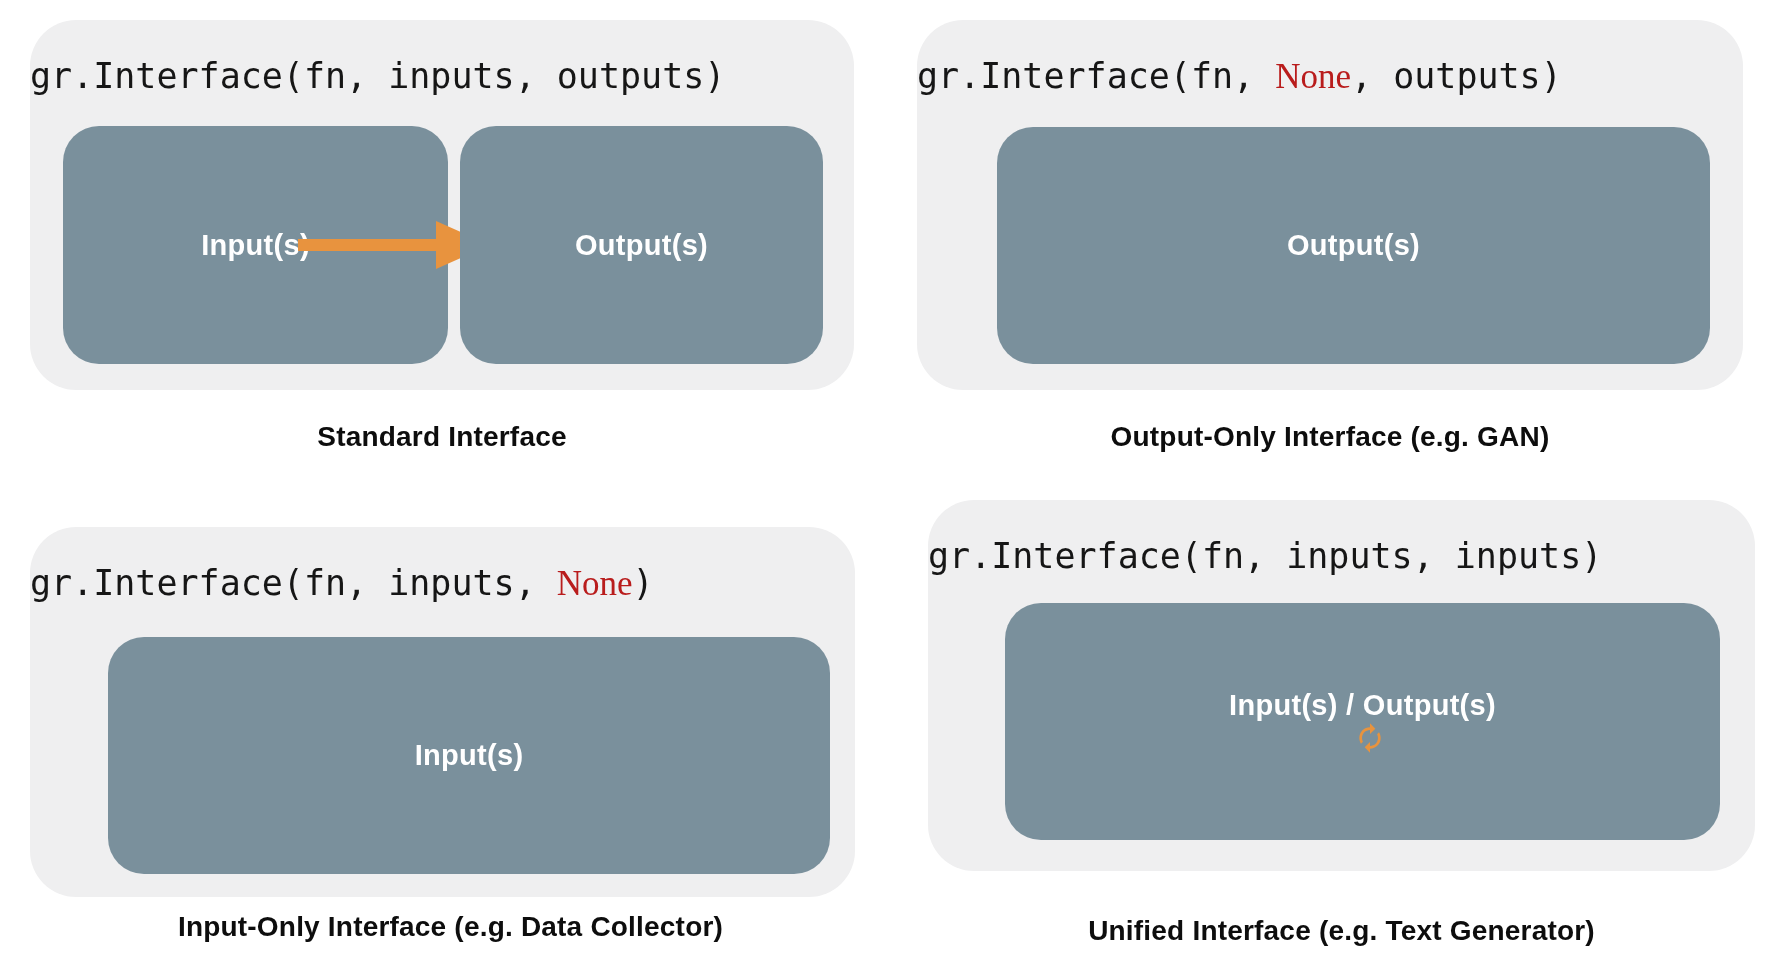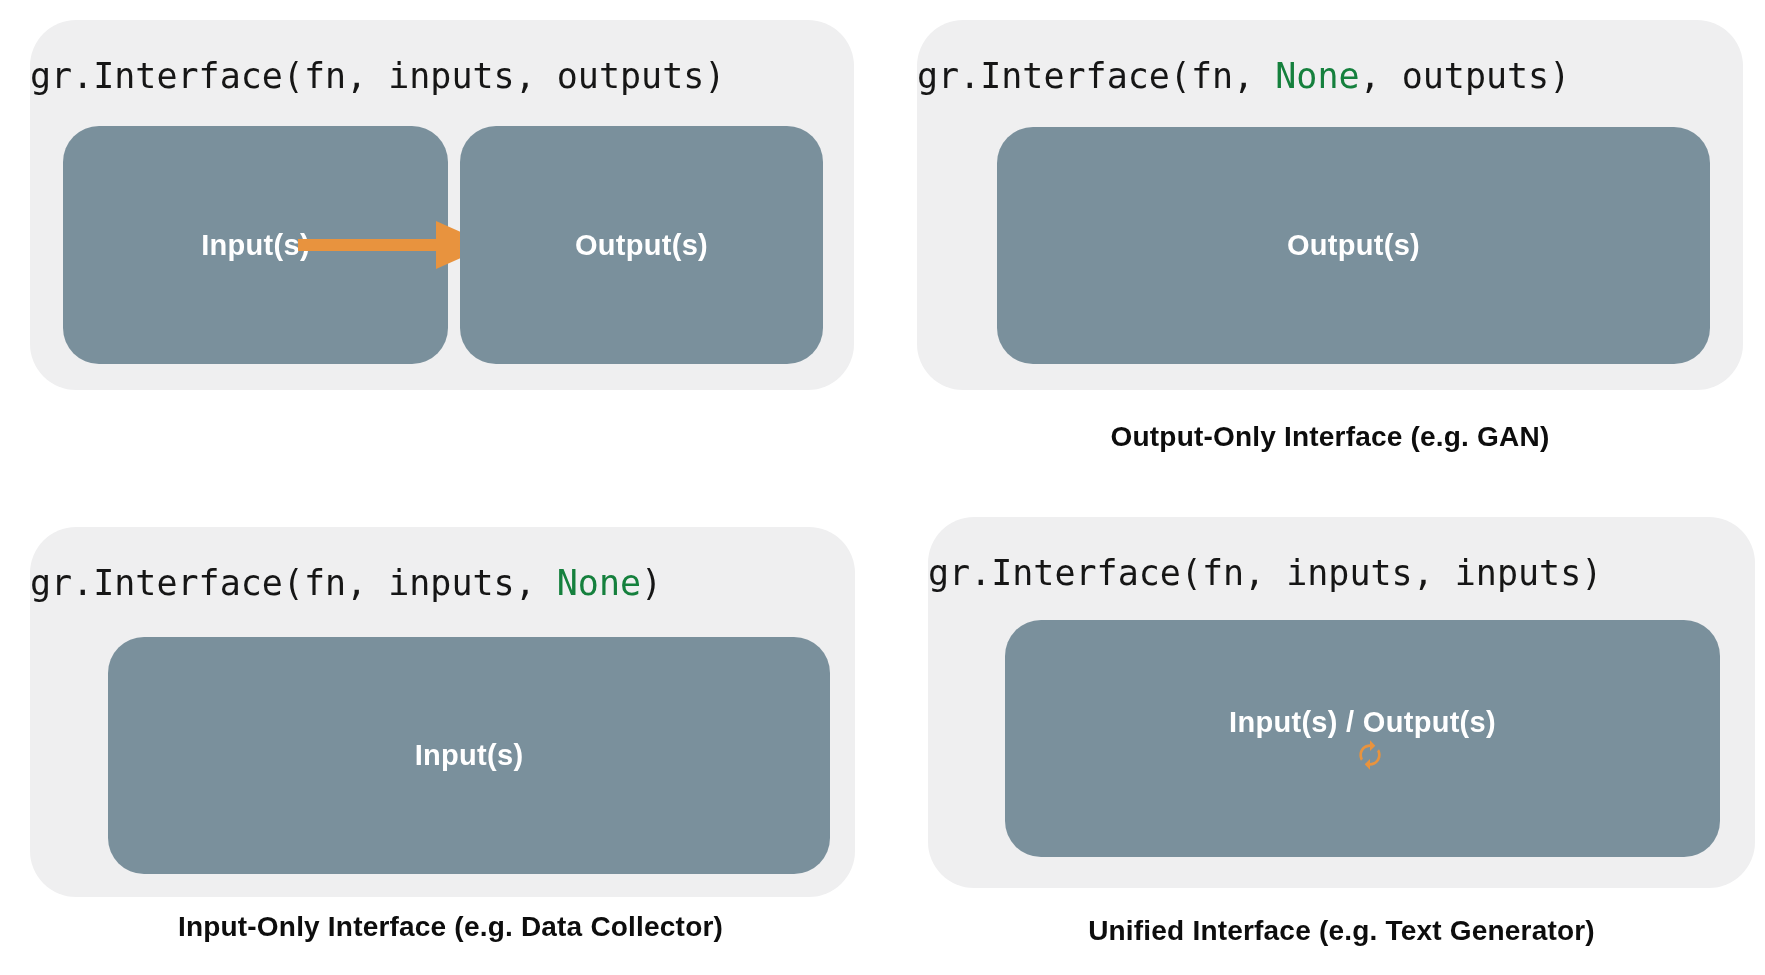--- a/index.html
+++ b/index.html
@@ -5,26 +5,26 @@
   * { margin:0; padding:0; box-sizing:border-box; }
   html,body { background:#ffffff; }
   body { font-family:"Liberation Sans", sans-serif; }
 
   .canvas { position:relative; width:1765px; height:975px; background:#ffffff; overflow:hidden; }
 
   .panel { position:absolute; background:#efeff0; border-radius:46px; }
   .p-tl { left:30px;  top:20px;  width:824px; height:370px; }
   .p-tr { left:917px; top:20px;  width:826px; height:370px; }
   .p-bl { left:30px;  top:503px; width:825px; height:370px;margin-top:24px; }
-  .p-br { left:928px; top:517px; width:827px; height:371px;padding-left:48px; }
+  .p-br { left:928px; top:500px; width:827px; height:371px;padding-left:48px; }
 
   .code { position:absolute; left:0; right:0; top:36px; 
           font-family:"DejaVu Sans Mono", monospace; font-size:35px; color:#161616;
           white-space:pre; letter-spacing:0px; }
-  .code .hl { color:#15803d; }
+  .code .hl { color:#b91c1c;font-family:Liberation Serif, serif; }
 
   .box { position:absolute; background:#7a909c; border-radius:36px;
          display:flex; align-items:center; justify-content:center;
          color:#ffffff; font-weight:bold; font-size:29px; letter-spacing:0.3px; }
 
   .p-tl .box-input  { left:33px;  top:106px; width:385px; height:238px; }
   .p-tl .box-output { left:430px; top:106px; width:363px; height:238px; }
   .p-tr .box-single { left:80px;  top:107px; width:713px; height:237px; }
   .p-bl .box-single { left:78px;  top:110px; width:722px; height:237px; }
   .p-br .box-single { left:77px;  top:103px; width:715px; height:237px;flex-direction:column; }
@@ -53,20 +53,21 @@
     <div class="arrow-wrap">
       <svg width="196" height="64" viewBox="0 0 196 64" xmlns="http://www.w3.org/2000/svg">
         <rect x="0" y="26" width="142" height="12" fill="#e8933e"></rect>
         <polygon points="138,8 192,32 138,56" fill="#e8933e"></polygon>
       </svg>
     </div>
     <div class="box box-output">
       <span>Output(s)</span>
     </div>
   </div>
+  <div class="caption cap-tl">Standard Interface</div>
 
   <div class="panel p-tr">
     <div class="code"><span>gr.Interface(fn, </span><span class="hl">None</span><span>, outputs)</span></div>
     <div class="box box-single">
       <span>Output(s)</span>
     </div>
   </div>
   <div class="caption cap-tr">Output-Only Interface (e.g. GAN)</div>
 
   <div class="panel p-bl">

